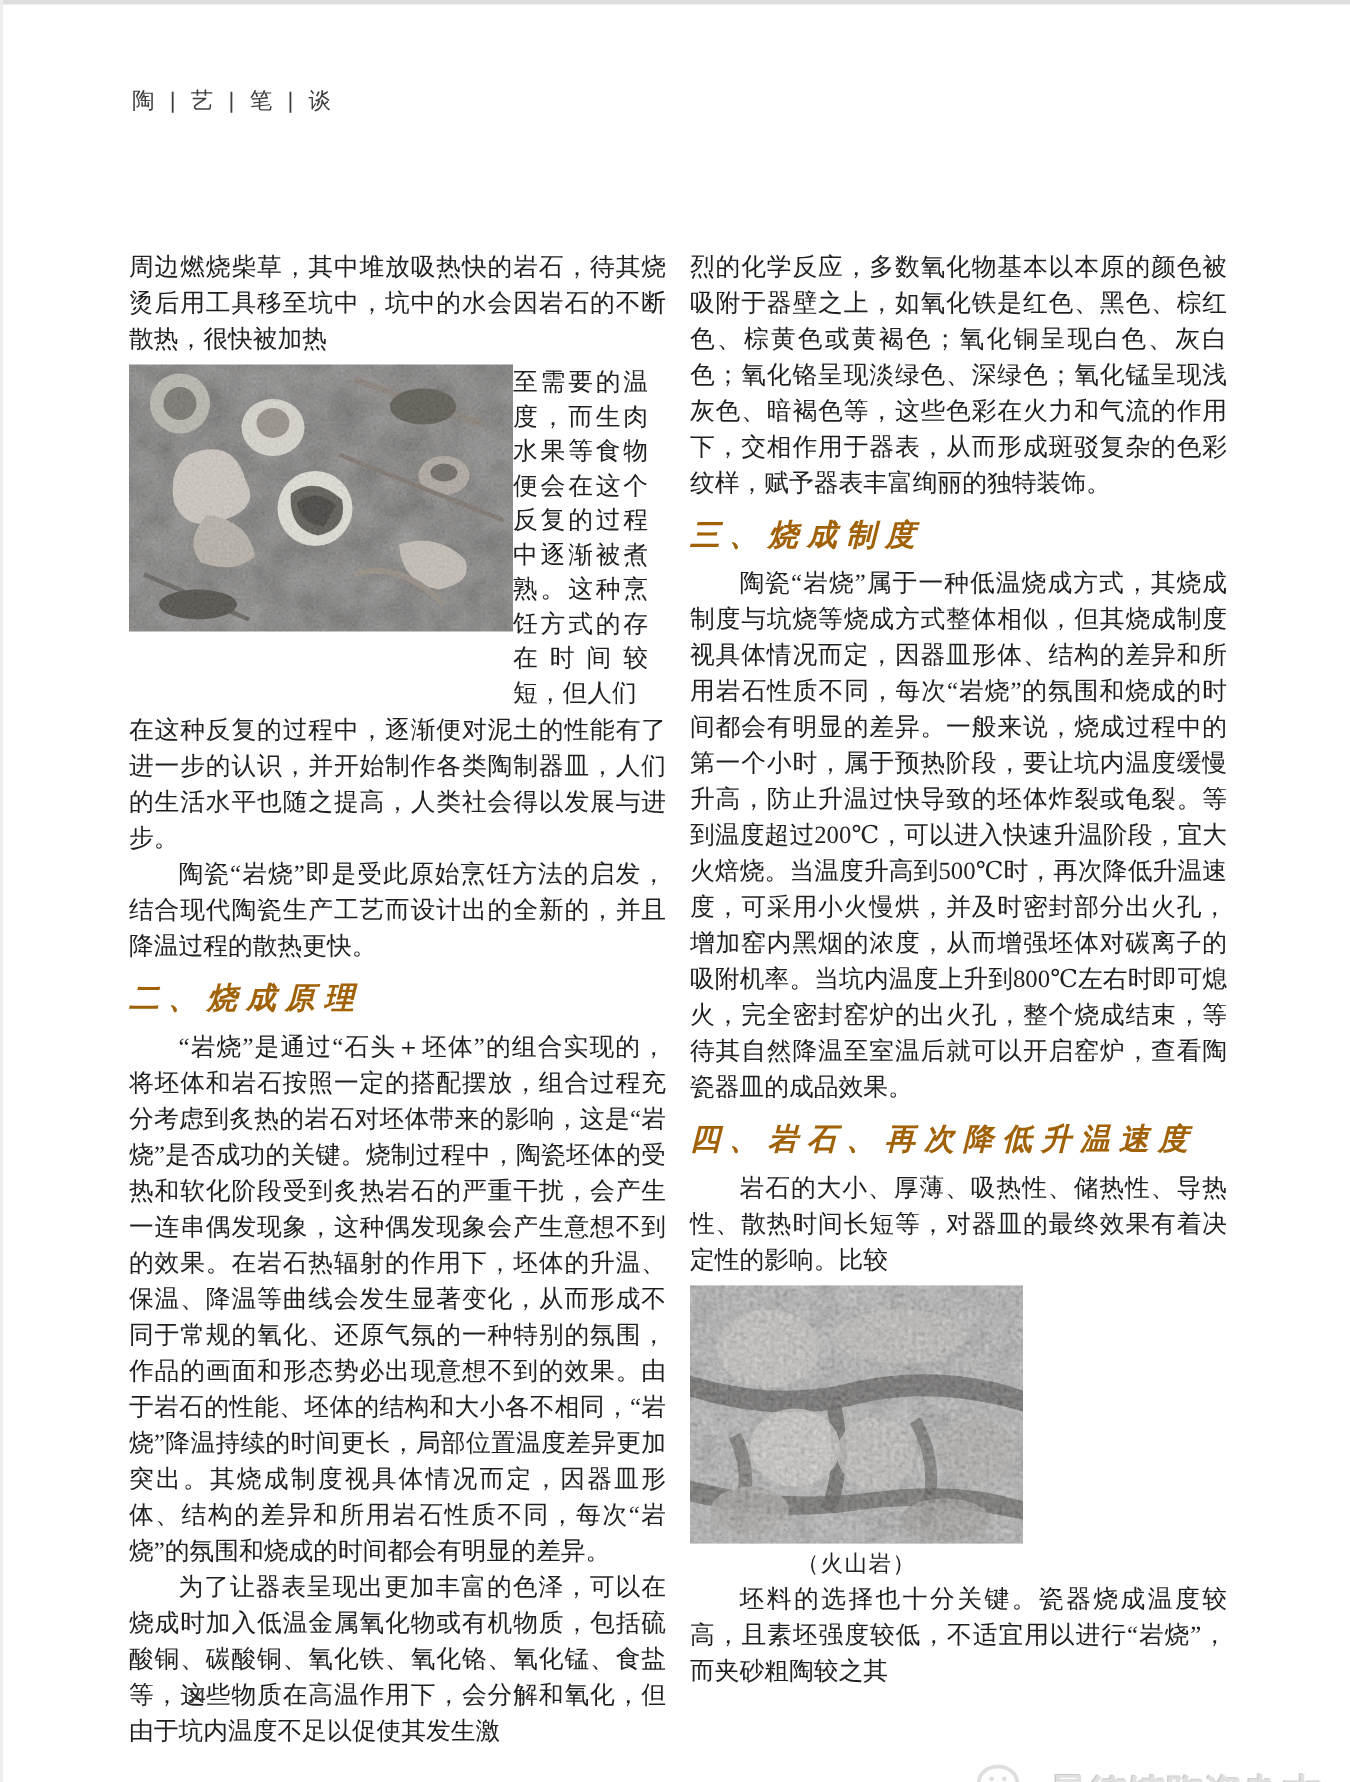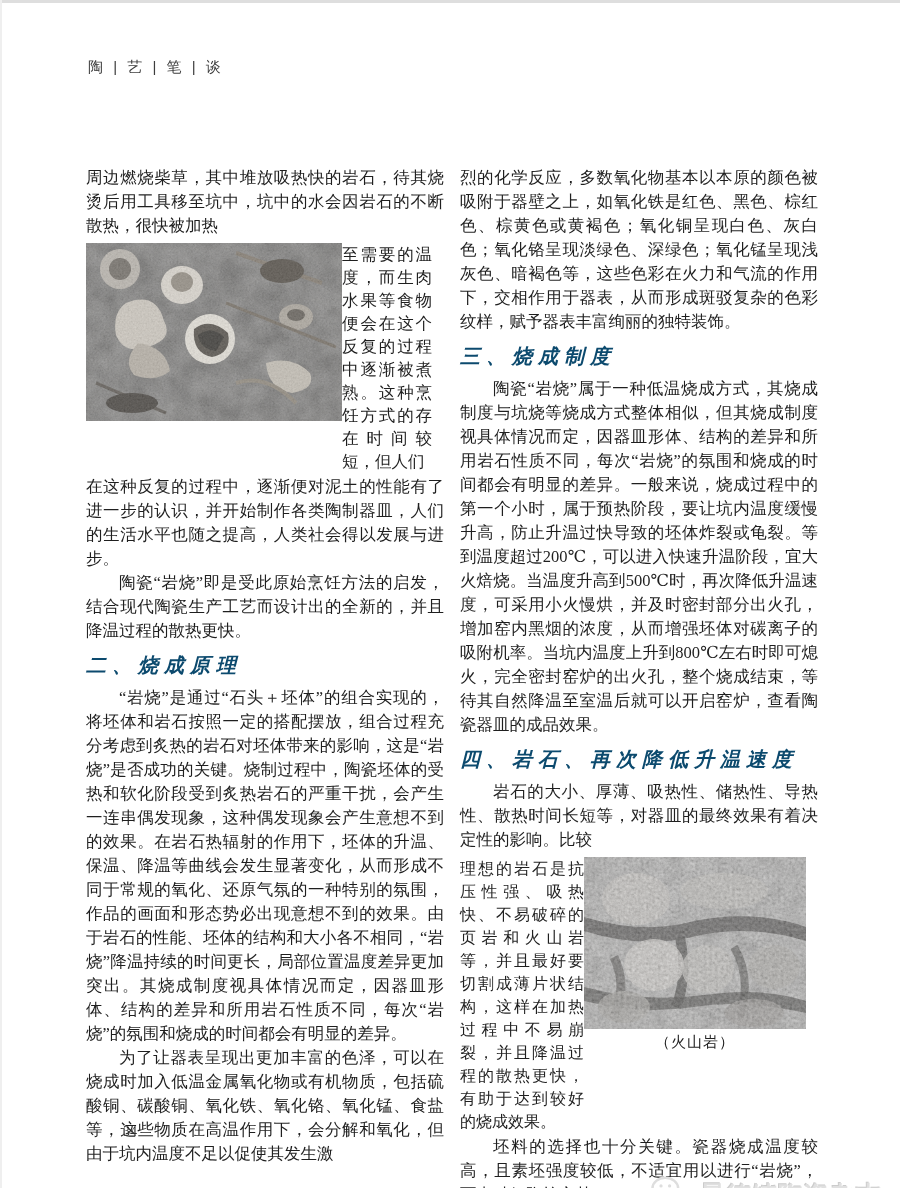--- a/index.html
+++ b/index.html
@@ -18,21 +18,21 @@
 
   .column{position:absolute;top:166px;width:358px;text-align:justify;}
   .column.left{left:86px;}
   .column.right{left:460px;}
 
   .column p{margin:0;font-size:16.5px;line-height:24px;}
   .indent{text-indent:2em;}
 
   h3.section-heading{
     margin:9px 0 7px 0;font-size:20px;font-weight:bold;font-style:italic;
-    letter-spacing:6px;color:#0c4a6e;text-indent:0;
+    letter-spacing:6px;color:#a16207;text-indent:0;
   }
 
   .img-row{display:flex;margin:5px 0 2px 0;align-items:flex-start;}
   .img-row p.narrow{font-size:16.5px;line-height:23px;}
   .narrow1{width:90px;}
   .narrow2{width:124px;font-size:16px !important;}
 
   .photo{flex:none;display:block;}
   .photo svg{display:block;}
   .photo-block{flex:none;}
@@ -119,21 +119,20 @@
 <div class="column right">
   <p>烈的化学反应，多数氧化物基本以本原的颜色被吸附于器壁之上，如氧化铁是红色、黑色、棕红色、棕黄色或黄褐色；氧化铜呈现白色、灰白色；氧化铬呈现淡绿色、深绿色；氧化锰呈现浅灰色、暗褐色等，这些色彩在火力和气流的作用下，交相作用于器表，从而形成斑驳复杂的色彩纹样，赋予器表丰富绚丽的独特装饰。</p>
 
   <h3 class="section-heading">三、烧成制度</h3>
   <p class="indent">陶瓷“岩烧”属于一种低温烧成方式，其烧成制度与坑烧等烧成方式整体相似，但其烧成制度视具体情况而定，因器皿形体、结构的差异和所用岩石性质不同，每次“岩烧”的氛围和烧成的时间都会有明显的差异。一般来说，烧成过程中的第一个小时，属于预热阶段，要让坑内温度缓慢升高，防止升温过快导致的坯体炸裂或龟裂。等到温度超过200℃，可以进入快速升温阶段，宜大火焙烧。当温度升高到500℃时，再次降低升温速度，可采用小火慢烘，并及时密封部分出火孔，增加窑内黑烟的浓度，从而增强坯体对碳离子的吸附机率。当坑内温度上升到800℃左右时即可熄火，完全密封窑炉的出火孔，整个烧成结束，等待其自然降温至室温后就可以开启窑炉，查看陶瓷器皿的成品效果。</p>
 
   <h3 class="section-heading">四、岩石、再次降低升温速度</h3>
   <p class="indent">岩石的大小、厚薄、吸热性、储热性、导热性、散热时间长短等，对器皿的最终效果有着决定性的影响。比较</p>
 
   <div class="img-row">
-    <p class="narrow narrow2">理想的岩石是抗压性强、吸热快、不易破碎的页岩和火山岩等，并且最好要切割成薄片状结构，这样在加热过程中不易崩裂，并且降温过程的散热更快，有助于达到较好的烧成效果。</p>
     <div class="photo-block">
       <div class="photo">
         <svg width="222" height="172" viewBox="0 0 222 172">
           <defs>
             <filter id="noisePhoto2" x="0" y="0" width="100%" height="100%">
               <feTurbulence type="fractalNoise" baseFrequency="0.35" numOctaves="4" seed="3"></feTurbulence>
               <feColorMatrix type="matrix" values="0.33 0.33 0.33 0 0  0.33 0.33 0.33 0 0  0.33 0.33 0.33 0 0  0 0 0 0 1"></feColorMatrix>
             </filter>
             <filter id="clumps2" x="0" y="0" width="100%" height="100%">
               <feTurbulence type="fractalNoise" baseFrequency="0.06" numOctaves="5" seed="21"></feTurbulence>

